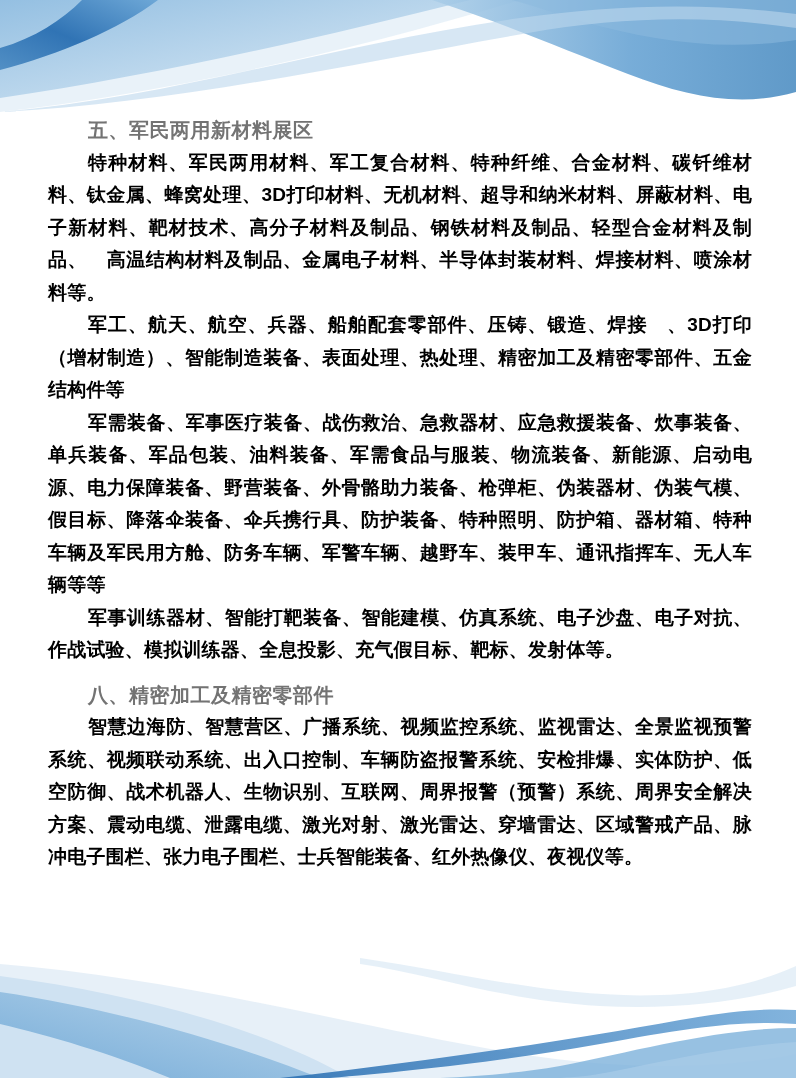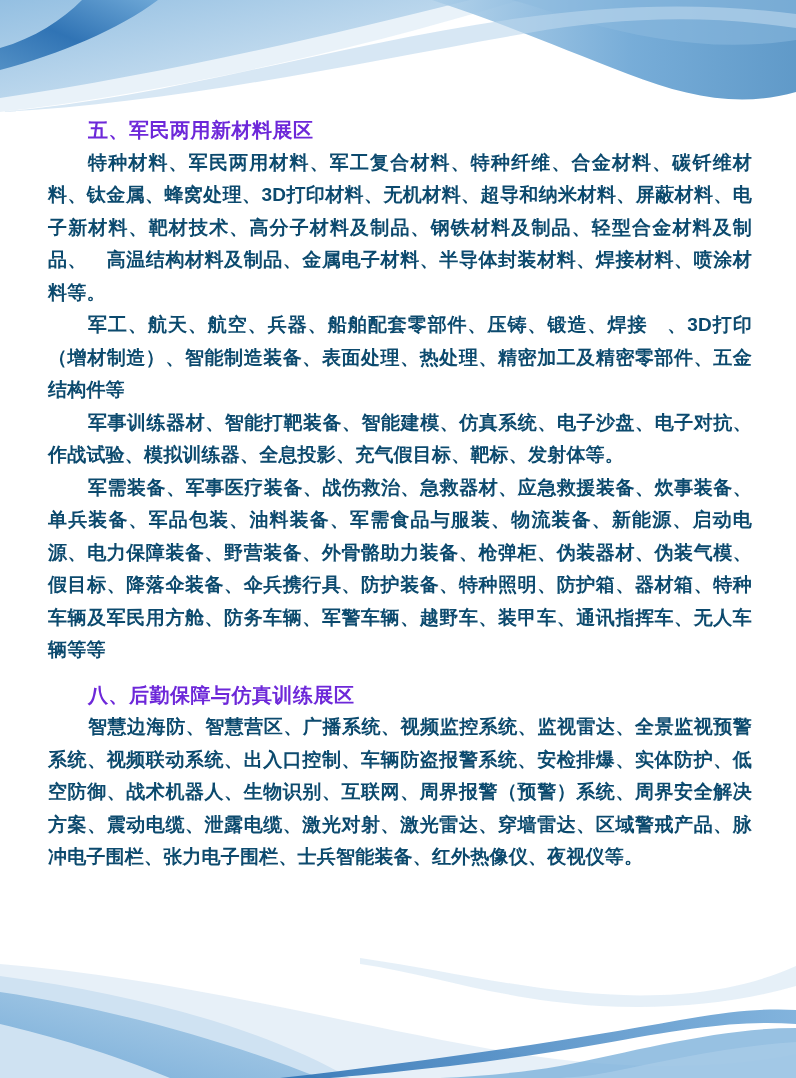--- a/index.html
+++ b/index.html
@@ -25,30 +25,30 @@
     position: absolute;
     top: 112px;
     left: 48px;
     width: 704px;
     z-index: 2;
   }
   .section-heading {
     font-size: 20px;
     line-height: 32.5px;
     font-weight: bold;
-    color: #6d28d9;
+    color: #737373;
     margin: 12px 0 0 40px;
     letter-spacing: 0.5px;
   }
   .section:first-child .section-heading { margin-top: 2px; }
   .para {
     font-size: 19px;
     line-height: 32.5px;
     font-weight: bold;
-    color: #0c4a6e;
+    color: #000000;
     text-align: justify;
     text-indent: 40px;
     margin: 0;
     letter-spacing: 0.2px;
   }
 </style>
 </head>
 <body>
 
 <svg class="wave wave-top" viewBox="0 0 796 112" preserveAspectRatio="none">
@@ -81,26 +81,26 @@
   <section class="section">
     <h2 class="section-heading">五、军民两用新材料展区</h2>
     <p class="para">特种材料、军民两用材料、军工复合材料、特种纤维、合金材料、碳钎维材料、钛金属、蜂窝处理、3D打印材料、无机材料、超导和纳米材料、屏蔽材料、电子新材料、靶材技术、高分子材料及制品、钢铁材料及制品、轻型合金材料及制品、　高温结构材料及制品、金属电子材料、半导体封装材料、焊接材料、喷涂材料等。</p>
   </section>
 
   <section class="section">
     <p class="para">军工、航天、航空、兵器、船舶配套零部件、压铸、锻造、焊接　、3D打印（增材制造）、智能制造装备、表面处理、热处理、精密加工及精密零部件、五金结构件等</p>
   </section>
 
   <section class="section">
+    <p class="para">军需装备、军事医疗装备、战伤救治、急救器材、应急救援装备、炊事装备、单兵装备、军品包装、油料装备、军需食品与服装、物流装备、新能源、启动电源、电力保障装备、野营装备、外骨骼助力装备、枪弹柜、伪装器材、伪装气模、假目标、降落伞装备、伞兵携行具、防护装备、特种照明、防护箱、器材箱、特种车辆及军民用方舱、防务车辆、军警车辆、越野车、装甲车、通讯指挥车、无人车辆等等</p>
     <p class="para">军事训练器材、智能打靶装备、智能建模、仿真系统、电子沙盘、电子对抗、作战试验、模拟训练器、全息投影、充气假目标、靶标、发射体等。</p>
-    <p class="para">军需装备、军事医疗装备、战伤救治、急救器材、应急救援装备、炊事装备、单兵装备、军品包装、油料装备、军需食品与服装、物流装备、新能源、启动电源、电力保障装备、野营装备、外骨骼助力装备、枪弹柜、伪装器材、伪装气模、假目标、降落伞装备、伞兵携行具、防护装备、特种照明、防护箱、器材箱、特种车辆及军民用方舱、防务车辆、军警车辆、越野车、装甲车、通讯指挥车、无人车辆等等</p>
   </section>
 
   <section class="section">
-    <h2 class="section-heading">八、后勤保障与仿真训练展区</h2>
+    <h2 class="section-heading">八、精密加工及精密零部件</h2>
     <p class="para">智慧边海防、智慧营区、广播系统、视频监控系统、监视雷达、全景监视预警系统、视频联动系统、出入口控制、车辆防盗报警系统、安检排爆、实体防护、低空防御、战术机器人、生物识别、互联网、周界报警（预警）系统、周界安全解决方案、震动电缆、泄露电缆、激光对射、激光雷达、穿墙雷达、区域警戒产品、脉冲电子围栏、张力电子围栏、士兵智能装备、红外热像仪、夜视仪等。</p>
   </section>
 
 </main>
 
 <svg class="wave wave-bottom" viewBox="0 0 796 120" preserveAspectRatio="none">
   <defs>
     <linearGradient id="bg1" x1="0" y1="0" x2="1" y2="0">
       <stop offset="0" stop-color="#2a6fb2"></stop>
       <stop offset="1" stop-color="#71a9d8"></stop>

